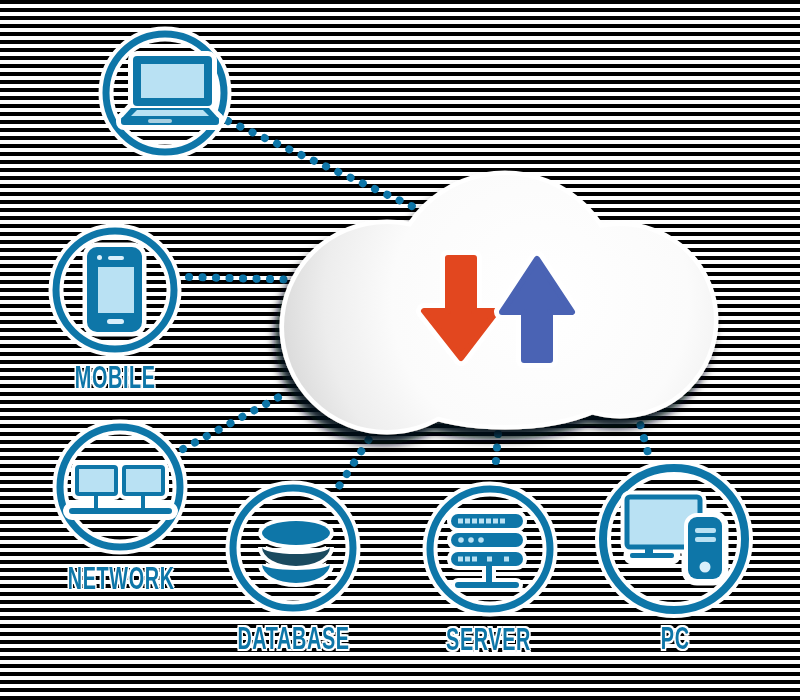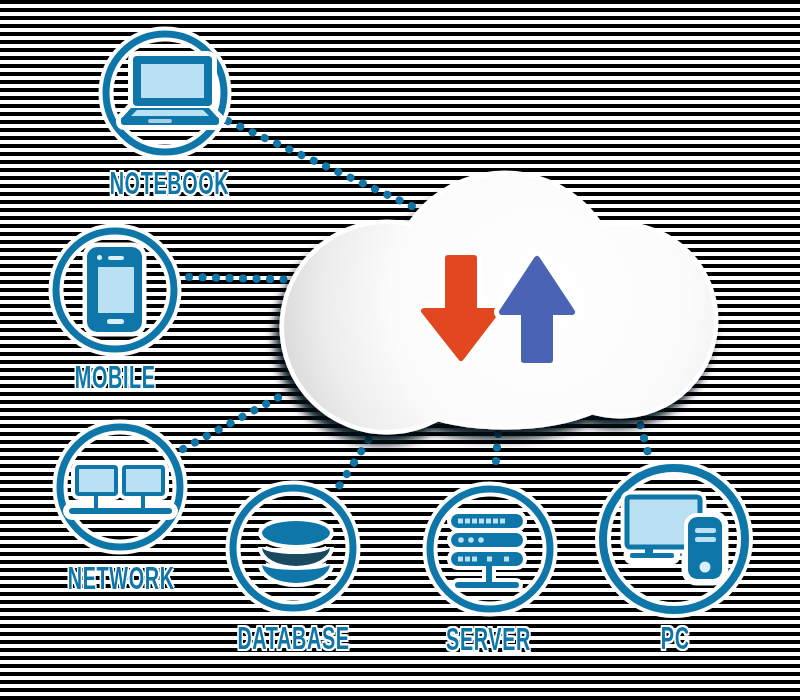--- a/index.html
+++ b/index.html
@@ -199,19 +199,18 @@
         <rect x="627" y="497" width="73" height="50" rx="3" fill="#b9e1f3" stroke="#0e76a8" stroke-width="5"></rect>
         <rect x="688" y="517" width="34" height="62" rx="9" fill="#ffffff" stroke="#ffffff" stroke-width="8"></rect>
         <rect x="688" y="517" width="34" height="62" rx="9" fill="#0e76a8"></rect>
         <rect x="695" y="528" width="21" height="5" rx="2" fill="#b9e1f3"></rect>
         <rect x="695" y="537" width="21" height="5" rx="2" fill="#b9e1f3"></rect>
         <circle cx="705" cy="567" r="5.5" fill="#d9effb"></circle>
       </g>
     </g>
   </svg>
 
-  <div class="label" id="lbl-notebook"><span>NOTEBOOK</span></div>
   <div class="label" id="lbl-mobile"><span>MOBILE</span></div>
   <div class="label" id="lbl-network"><span>NETWORK</span></div>
   <div class="label" id="lbl-server"><span>SERVER</span></div>
   <div class="label" id="lbl-database"><span>DATABASE</span></div>
   <div class="label" id="lbl-pc"><span>PC</span></div>
 </div>
 
 </body></html>

